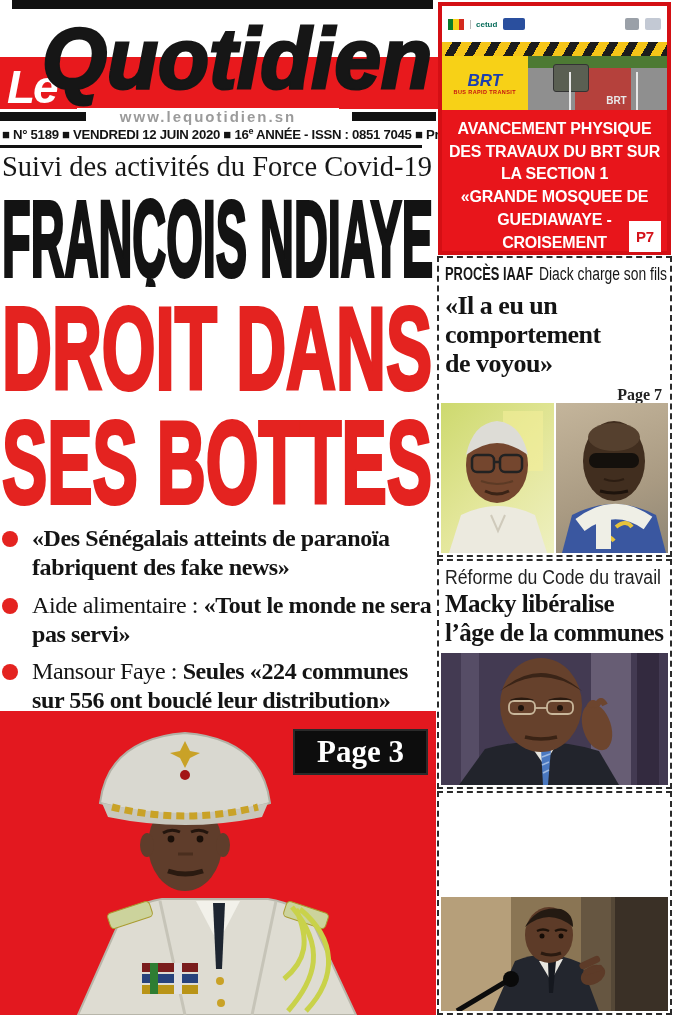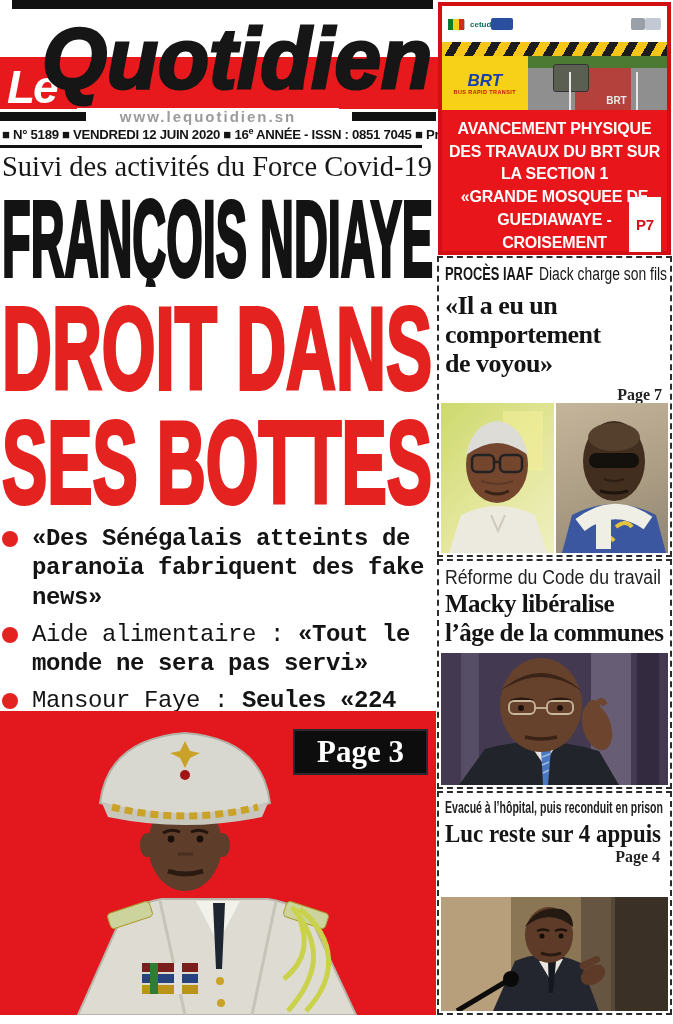--- a/index.html
+++ b/index.html
@@ -20,55 +20,55 @@
            text-align:center;font-weight:bold;font-size:15px;letter-spacing:2px;color:#9b9b9b;}
   .mast-bar-l{position:absolute;left:0;top:112px;width:86px;height:9px;background:#111;}
   .mast-bar-r{position:absolute;left:352px;top:112px;width:84px;height:9px;background:#111;}
   .issue-line{position:absolute;left:0;top:124px;width:420px;font-size:13.2px;font-weight:bold;
            letter-spacing:-0.3px;border-bottom:3px solid #111;padding:2px 0 3px 2px;white-space:nowrap;}
   .issue-line sup{font-size:9px;}
 
   
   .brt-ad{position:absolute;left:438px;top:2px;width:233px;height:253px;background:#e8151b;
           border:4px solid #d40f14;box-sizing:border-box;}
-  .brt-partners{height:36px;background:#fff;display:flex;align-items:center;padding:0 6px;}
+  .brt-partners{height:36px;background:#fff;display:flex;align-items:center;gap:6px;padding:0 6px;}
   .flag{width:16px;height:11px;display:flex;}
   .flag i{flex:1;} .flag .g{background:#0a7d2c;} .flag .y{background:#f7d117;} .flag .r{background:#d42a1e;}
   .cetud{font-size:8px;font-weight:bold;color:#0a6e5c;border-left:1px solid #bbb;padding-left:5px;}
   .plogo{width:22px;height:12px;background:#2a4f9e;border-radius:2px;}
   .plogo2{width:14px;height:12px;background:#9aa0a8;border-radius:2px;margin-left:auto;}
   .plogo3{width:16px;height:12px;background:#c3c9d4;border-radius:2px;}
   .brt-hazard{height:14px;background:repeating-linear-gradient(120deg,#f5c518 0 9px,#1c1c1c 9px 17px);}
   .brt-image{height:54px;display:flex;}
   .brt-logo-cell{width:38%;background:#f7d117;display:flex;flex-direction:column;align-items:center;justify-content:center;}
   .brt-logo-txt{font-size:17px;font-weight:900;font-style:italic;color:#1c3fae;line-height:1;}
   .brt-logo-sub{font-size:5.5px;font-weight:bold;color:#c41212;letter-spacing:0.4px;}
   .brt-road{flex:1;position:relative;background:#8f8f8f;overflow:hidden;}
   .brt-green{position:absolute;left:0;top:0;right:0;height:12px;background:#4d7a33;}
   .brt-lane{position:absolute;left:34%;top:12px;bottom:0;width:40%;background:#b5413c;}
   .brt-lane span{position:absolute;right:4px;bottom:4px;color:#e8e8e8;font-size:10px;font-weight:bold;}
   .brt-bus{position:absolute;left:18%;top:8px;width:34px;height:26px;background:#5a5f52;border:1px solid #333;border-radius:3px;}
   .brt-line{position:absolute;top:16px;bottom:0;width:2px;background:#e8e8e8;}
   .brt-text{padding:8px 4px 0 4px;text-align:center;color:#fff;font-weight:bold;font-size:16px;
             line-height:1.42;letter-spacing:-0.2px;position:relative;height:136px;}
   .brt-page{position:absolute;right:6px;bottom:2px;background:#fff;color:#d4121a;font-weight:900;
-            font-size:15px;padding:17px 7px;}
+            font-size:15px;padding:5px 7px;}
 
   
   .kicker-svg{position:absolute;left:2px;top:148px;}
   .kicker-svg text{font-family:"Liberation Serif",serif;fill:#171717;}
   .hl-black{position:absolute;left:0;top:181px;}
   .hl-black text{font-family:"Liberation Sans",sans-serif;font-weight:900;fill:#131313;
                  stroke:#131313;stroke-width:4px;paint-order:stroke;}
   .hl-red1{position:absolute;left:0;top:288px;}
   .hl-red2{position:absolute;left:0;top:402px;}
   .hl-red1 text,.hl-red2 text{font-family:"Liberation Sans",sans-serif;font-weight:900;fill:#e42320;
                  stroke:#e42320;stroke-width:4px;paint-order:stroke;}
 
-  .bullets{position:absolute;left:2px;top:524px;width:433px;font-family:Liberation Mono, monospace;
+  .bullets{position:absolute;left:2px;top:524px;width:433px;font-family:Liberation Serif, serif;
            font-size:24px;line-height:1.22;}
   .bullet-item{position:relative;padding-left:30px;margin-bottom:8px;letter-spacing:-0.4px;}
   .bullet-dot{position:absolute;left:0;top:7px;width:16px;height:16px;border-radius:50%;background:#e42320;}
   .bullet-quote{font-weight:bold;}
 
   
   .main-photo{position:absolute;left:0;top:711px;width:436px;height:304px;background:#e3181f;}
   .page3-badge{position:absolute;right:8px;top:18px;background:#0d0d0d;color:#fff;
                font-family:"Liberation Serif",serif;font-weight:bold;font-size:31px;
                padding:3px 22px;border:2px solid #2a2a2a;}
@@ -303,29 +303,20 @@
         <circle cx="80" cy="55" r="3" fill="#1c110a"></circle>
           <circle cx="119" cy="55" r="3" fill="#1c110a"></circle>
         <path d="M84,84 Q100,88 116,84" stroke="#3a2315" stroke-width="3.5" fill="none"></path>
         <ellipse cx="156" cy="74" rx="14" ry="24" fill="#6d452e" transform="rotate(-18 156 74)"></ellipse>
         <path d="M148,54 q4,-8 8,0 M156,52 q4,-8 8,0" stroke="#6d452e" stroke-width="6" fill="none"></path>
       </svg>
     </div>
   </div>
 
   <div class="rbox luc-box">
-    <div class="rbox-pad">
-      <svg class="luc-kicker" width="222" height="20" viewBox="0 0 222 20">
-        <text x="0" y="15" font-size="17" textLength="218" lengthAdjust="spacingAndGlyphs">Evacué à l’hôpital, puis reconduit en prison</text>
-      </svg>
-      <svg class="luc-headline-svg" width="222" height="30" viewBox="0 0 222 30">
-        <text x="0" y="24" font-size="26" textLength="216" lengthAdjust="spacingAndGlyphs">Luc reste sur 4 appuis</text>
-      </svg>
-      <div class="luc-page page-ref">Page 4</div>
-    </div>
     <div class="ph-luc">
       <svg width="229" height="114" viewBox="0 0 229 114">
         <rect x="0" y="0" width="229" height="114" fill="#8a7554"></rect>
         <rect x="0" y="0" width="70" height="114" fill="#c9b08a" opacity="0.7"></rect>
         <rect x="170" y="0" width="59" height="114" fill="#3a3026"></rect>
         <rect x="140" y="0" width="34" height="114" fill="#5c4f3c" opacity="0.8"></rect>
         <path d="M52,114 L74,64 Q106,50 140,66 L158,114 Z" fill="#23262e"></path>
         <path d="M98,64 L110,84 L122,62 Z" fill="#e8e6df"></path>
         <path d="M107,64 L115,64 L112,96 L108,96 Z" fill="#15181f"></path>
         <ellipse cx="108" cy="38" rx="24" ry="28" fill="#5d3b28"></ellipse>

